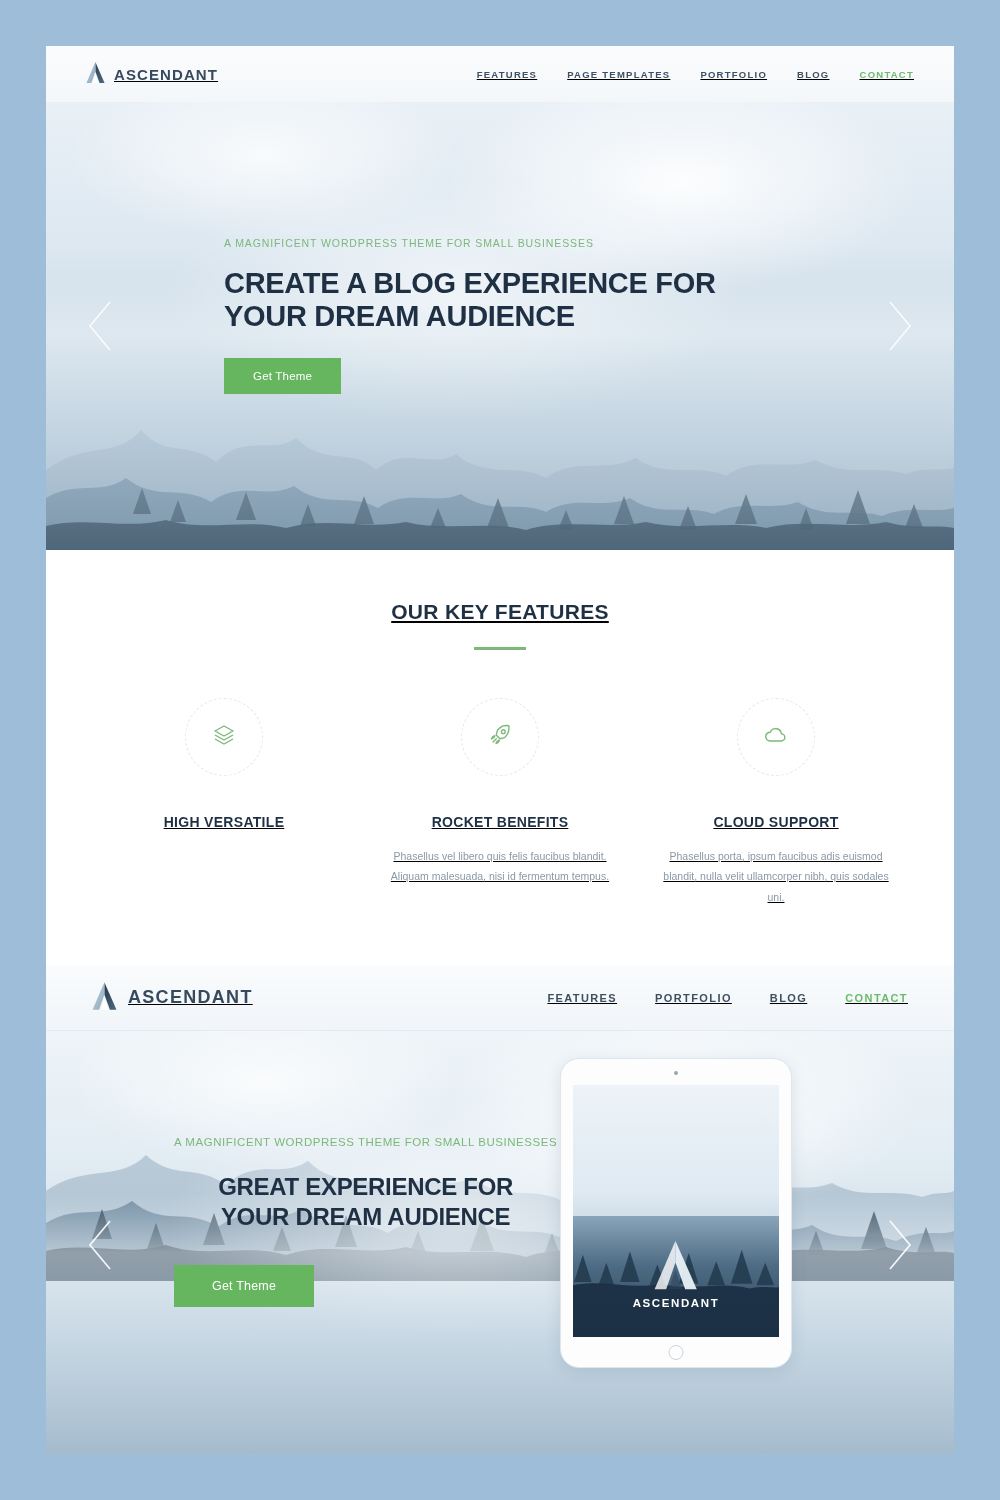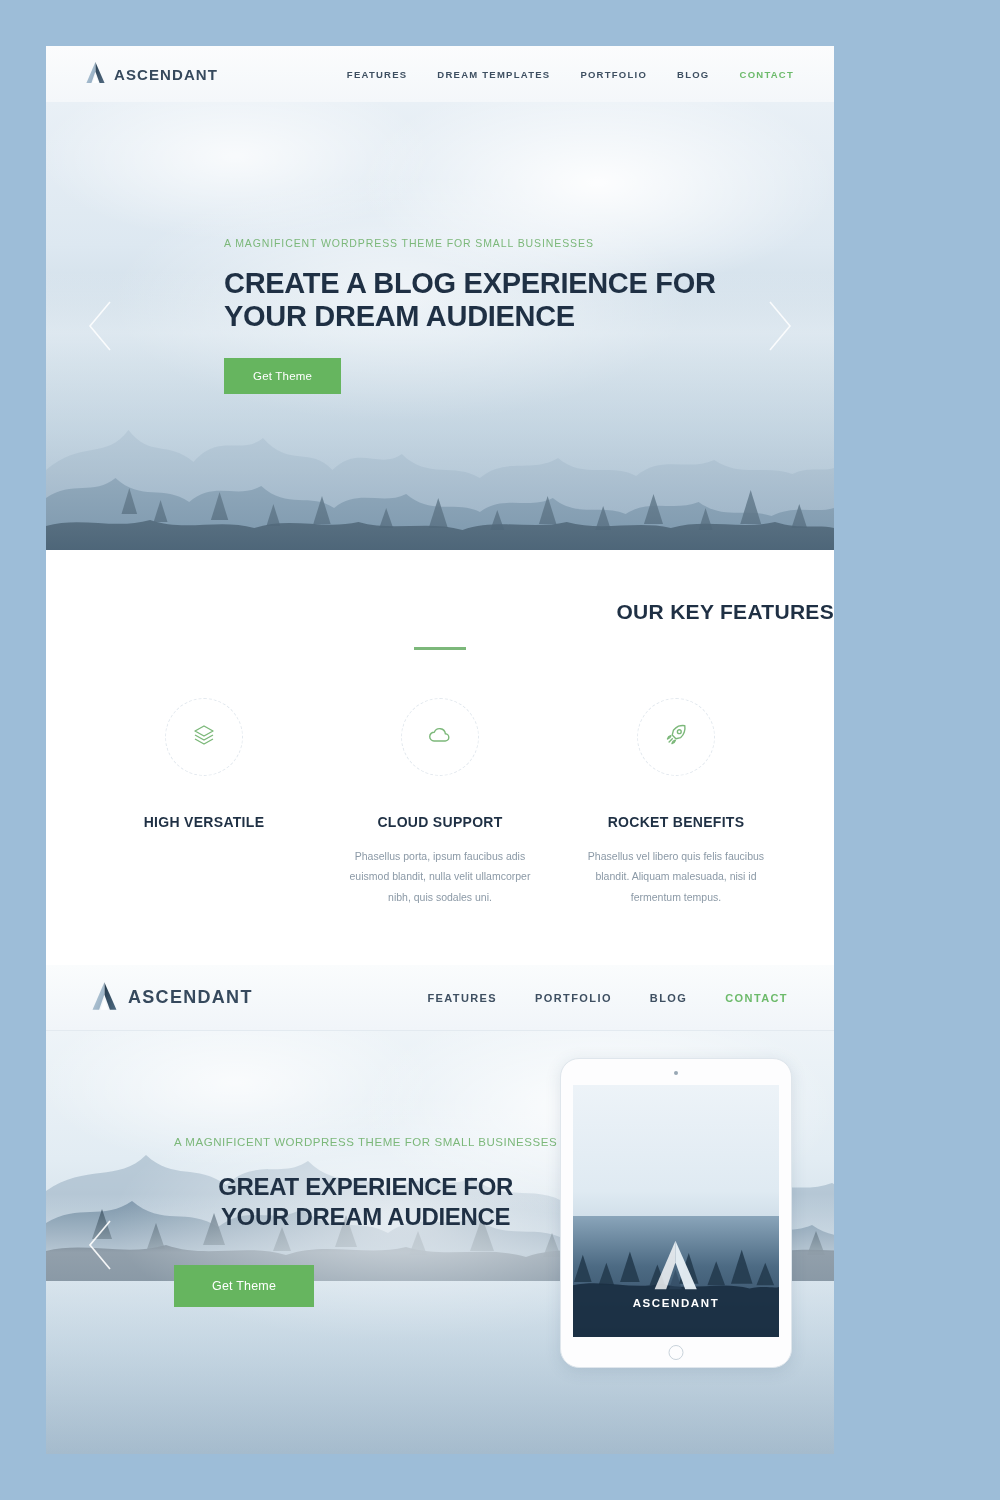--- a/index.html
+++ b/index.html
@@ -4,22 +4,22 @@
 <style>
   * { margin:0; padding:0; box-sizing:border-box; }
   html, body {
     width:1000px; height:1500px;
     background:#9dbdd8;
     font-family:"Liberation Sans", sans-serif;
     overflow:hidden;
   }
   .page-frame {
     position:absolute; left:46px; top:46px;
-    width:788px; height:1408px;
-    background:#3b82f6; overflow:hidden;
+    width:908px; height:1408px;
+    background:#3b82f6; overflow:hidden;text-decoration:underline;
   }
 
   
   .header-1 {
     position:relative; height:56px;
     background:linear-gradient(180deg,#fbfcfd 0%,#f4f7fa 100%);
     display:flex; align-items:center;
     padding:0 40px; z-index:8;
   }
   .brand { display:flex; align-items:center; gap:9px; }
@@ -71,21 +71,21 @@
     position:absolute; top:50%; transform:translateY(-50%);
     width:34px; height:60px; z-index:5; cursor:pointer;
   }
   .arrow.left { left:38px; }
   .arrow.right { right:38px; }
   .arrow svg { width:100%; height:100%; display:block; }
 
   
   .features { background:#fff; padding:50px 0 58px; }
   .features h2 {
-    text-align:right; font-size:21px; font-weight:bold;
+    text-align:center; font-size:21px; font-weight:bold;
     letter-spacing:.3px; color:#1f3044;
   }
   .divider {
     width:52px; height:3px; margin:23px auto 0;
     background:#7cb87a;
   }
   .feature-grid {
     display:flex; margin-top:48px; padding:0 40px;
   }
   .feature { flex:1; text-align:center; padding:0 16px; }
@@ -190,21 +190,21 @@
           </defs>
           <path d="M9.4 0 L18.6 21 L13.6 21 L9.4 9.4 Z" fill="url(#lg2)"></path>
           <path d="M9.4 0 L0.4 21 L5.4 21 L9.4 9.4 Z" fill="url(#lg1)"></path>
           <path d="M9.4 12.5 L12.2 21 L6.6 21 Z" fill="#ffffff" opacity=".88"></path>
         </svg>
       </span>
       <span class="brand-text">ASCENDANT</span>
     </div>
     <nav class="nav-1">
       <a href="#">FEATURES</a>
-      <a href="#">DREAM TEMPLATES</a>
+      <a href="#">PAGE TEMPLATES</a>
       <a href="#">PORTFOLIO</a>
       <a href="#">BLOG</a>
       <a href="#" class="active">CONTACT</a>
     </nav>
   </div>
 
   <div class="hero-1">
     <div class="sky-haze"></div>
 
     <svg class="treeline" viewBox="0 0 908 230" preserveAspectRatio="none" height="230">
@@ -267,43 +267,43 @@
               <path d="M3 16 L12 21 L21 16"></path>
             </svg>
           </span>
         </div>
         <h3>HIGH VERSATILE</h3>
       </div>
 
       <div class="feature">
         <div class="feature-circle">
           <span>
-            <svg width="26" height="24" viewBox="0 0 26 24" fill="none" stroke="#7cb87a" stroke-width="1.4" stroke-linejoin="round" stroke-linecap="round">
-              <path d="M7 18 a4.4 4.4 0 0 1 .3-8.8 a5.8 5.8 0 0 1 11.1 1.6 a3.6 3.6 0 0 1 -.4 7.2 Z"></path>
-            </svg>
-          </span>
-        </div>
-        <h3>CLOUD SUPPORT</h3>
-        <p>Phasellus porta, ipsum faucibus adis euismod blandit, nulla velit ullamcorper nibh, quis sodales uni.</p>
-      </div>
-
-      <div class="feature">
-        <div class="feature-circle">
-          <span>
             <svg width="24" height="24" viewBox="0 0 24 24" fill="none" stroke="#7cb87a" stroke-width="1.4" stroke-linejoin="round" stroke-linecap="round">
               <path d="M14.5 3.2 c3.2-1 6.3-.5 6.3-.5 s.5 3.1-.5 6.3 c-1 3.2-3.6 5.6-3.6 5.6 l-4.8 1.2 l-3.7-3.7 l1.2-4.8 c0 0 2.4-2.6 5.1-4.1 Z"></path>
               <circle cx="15.3" cy="8.7" r="1.9"></circle>
               <path d="M8.3 15.7 l-3.2 3.2"></path>
               <path d="M6.6 12.6 c-1.6 .4 -2.7 1.8 -3.1 3.4 c1.6-.4 3-1.5 3.4-3.1"></path>
               <path d="M11.4 17.4 c-.4 1.6 -1.8 2.7 -3.4 3.1 c.4-1.6 1.5-3 3.1-3.4"></path>
             </svg>
           </span>
         </div>
         <h3>ROCKET BENEFITS</h3>
         <p>Phasellus vel libero quis felis faucibus blandit. Aliquam malesuada, nisi id fermentum tempus.</p>
+      </div>
+
+      <div class="feature">
+        <div class="feature-circle">
+          <span>
+            <svg width="26" height="24" viewBox="0 0 26 24" fill="none" stroke="#7cb87a" stroke-width="1.4" stroke-linejoin="round" stroke-linecap="round">
+              <path d="M7 18 a4.4 4.4 0 0 1 .3-8.8 a5.8 5.8 0 0 1 11.1 1.6 a3.6 3.6 0 0 1 -.4 7.2 Z"></path>
+            </svg>
+          </span>
+        </div>
+        <h3>CLOUD SUPPORT</h3>
+        <p>Phasellus porta, ipsum faucibus adis euismod blandit, nulla velit ullamcorper nibh, quis sodales uni.</p>
       </div>
 
     </div>
   </div>
 
   <div class="header-2">
     <div class="brand brand-2">
       <span class="brand-mark">
         <svg width="25" height="28" viewBox="0 0 19 21">
           <defs>

